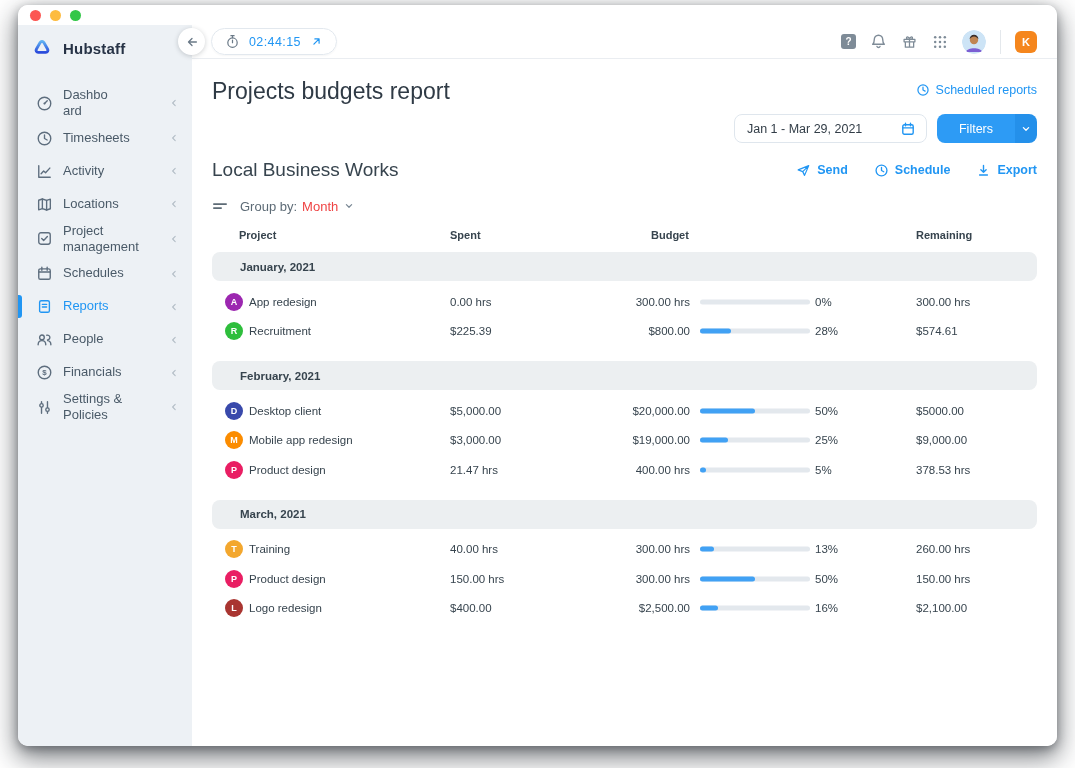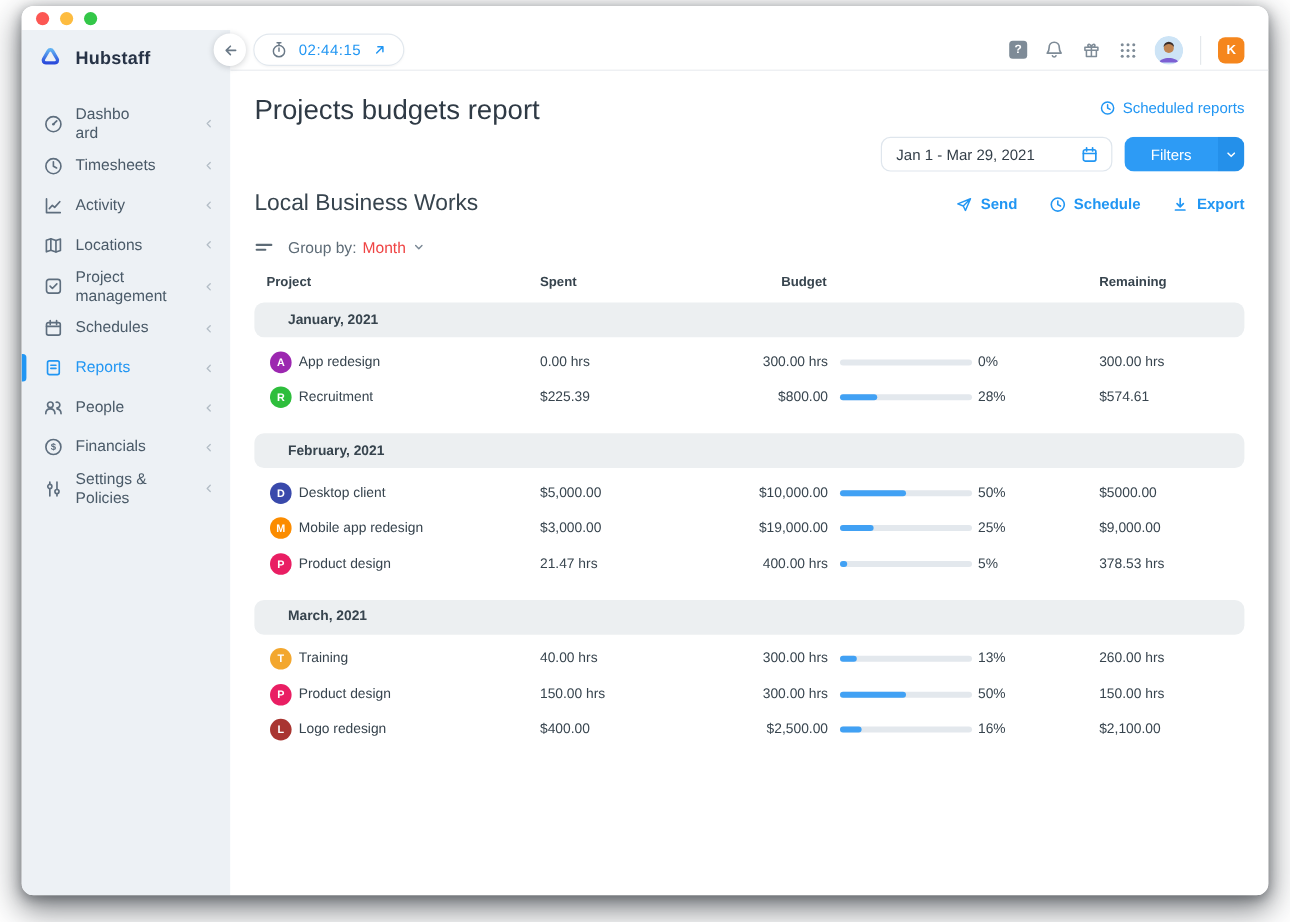--- a/index.html
+++ b/index.html
@@ -72,21 +72,21 @@
   .action { display:flex; align-items:center; gap:6px; color:#2196F3; font-size:12.5px; font-weight:600; cursor:pointer; }
 
   .groupby-row { display:flex; align-items:center; margin-top:17px; font-size:13px; color:#5D6B76; }
   .sort-ic { margin-right:12px; display:flex; }
   .groupby-value { color:#ef4444; margin-left:5px; cursor:pointer; }
   .gb-chev { margin-left:5px; display:flex; color:#7A8895; cursor:pointer; }
 
   .table { margin-top:15px; }
   .thead { position:relative; height:23px; font-size:11px; font-weight:700; color:#37444E; }
   .thead span { position:absolute; top:0; }
-  .th-project{left:10px;} .th-spent{left:238px;} .th-budget{left:439px;} .th-remaining{left:704px;}
+  .th-project{left:27px;} .th-spent{left:238px;} .th-budget{left:439px;} .th-remaining{left:704px;}
 
   .tgroup { margin-bottom:15px; }
   .tgroup-pill { height:29px; background:#ECEFF1; border-radius:8px; display:flex; align-items:center;
     padding-left:28px; font-size:11.5px; font-weight:700; color:#37444E; margin-bottom:6px; }
   .trow { position:relative; height:29.5px; }
   .trow > * { position:absolute; top:50%; transform:translateY(-50%); font-size:11.5px; color:#37444E; }
   .c-avatar { left:13px; width:18px; height:18px; border-radius:50%; color:#fff; font-size:9px; font-weight:700;
     display:flex; align-items:center; justify-content:center; }
   .c-name { left:37px; }
   .c-spent { left:238px; }
@@ -433,21 +433,21 @@
                   <span class="c-pct">28%</span>
                   <span class="c-rem">$574.61</span>
                 </div>
               </div>
               <div class="tgroup">
                 <div class="tgroup-pill">February, 2021</div>
                 <div class="trow">
                   <span class="c-avatar" style="background: rgb(57, 73, 171);">D</span>
                   <span class="c-name">Desktop client</span>
                   <span class="c-spent">$5,000.00</span>
-                  <span class="c-budget">$10,000.00</span>
+                  <span class="c-budget">$20,000.00</span>
                   <span class="c-bar">
                     <span class="fill" style="display: block; width: 55px;"></span>
                   </span>
                   <span class="c-pct">50%</span>
                   <span class="c-rem">$5000.00</span>
                 </div>
                 <div class="trow">
                   <span class="c-avatar" style="background: rgb(251, 140, 0);">M</span>
                   <span class="c-name">Mobile app redesign</span>
                   <span class="c-spent">$3,000.00</span>

